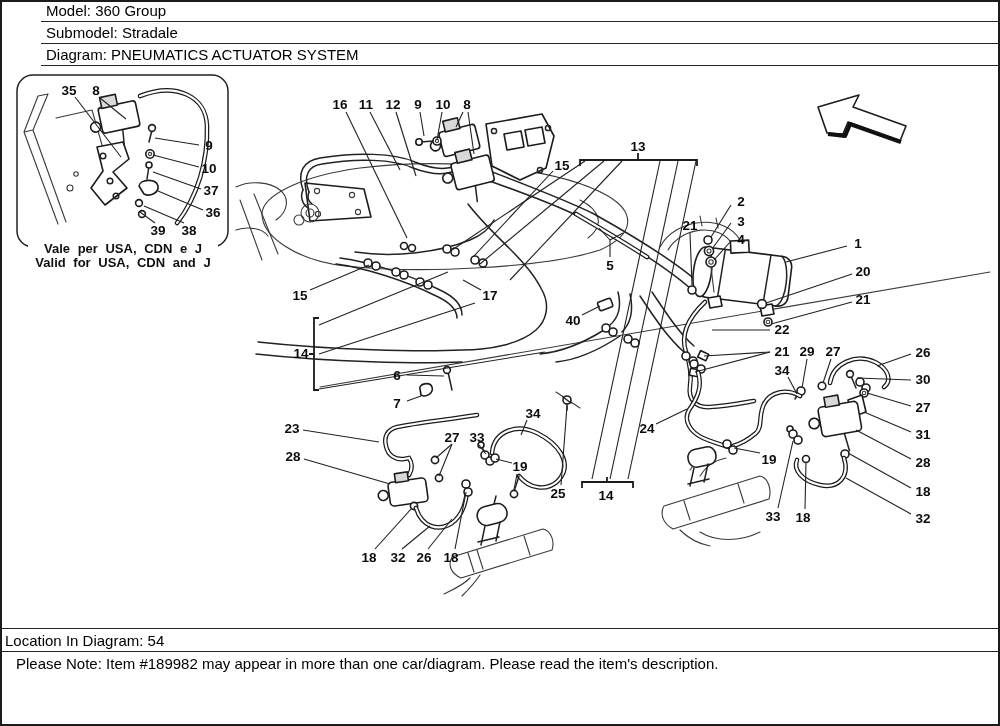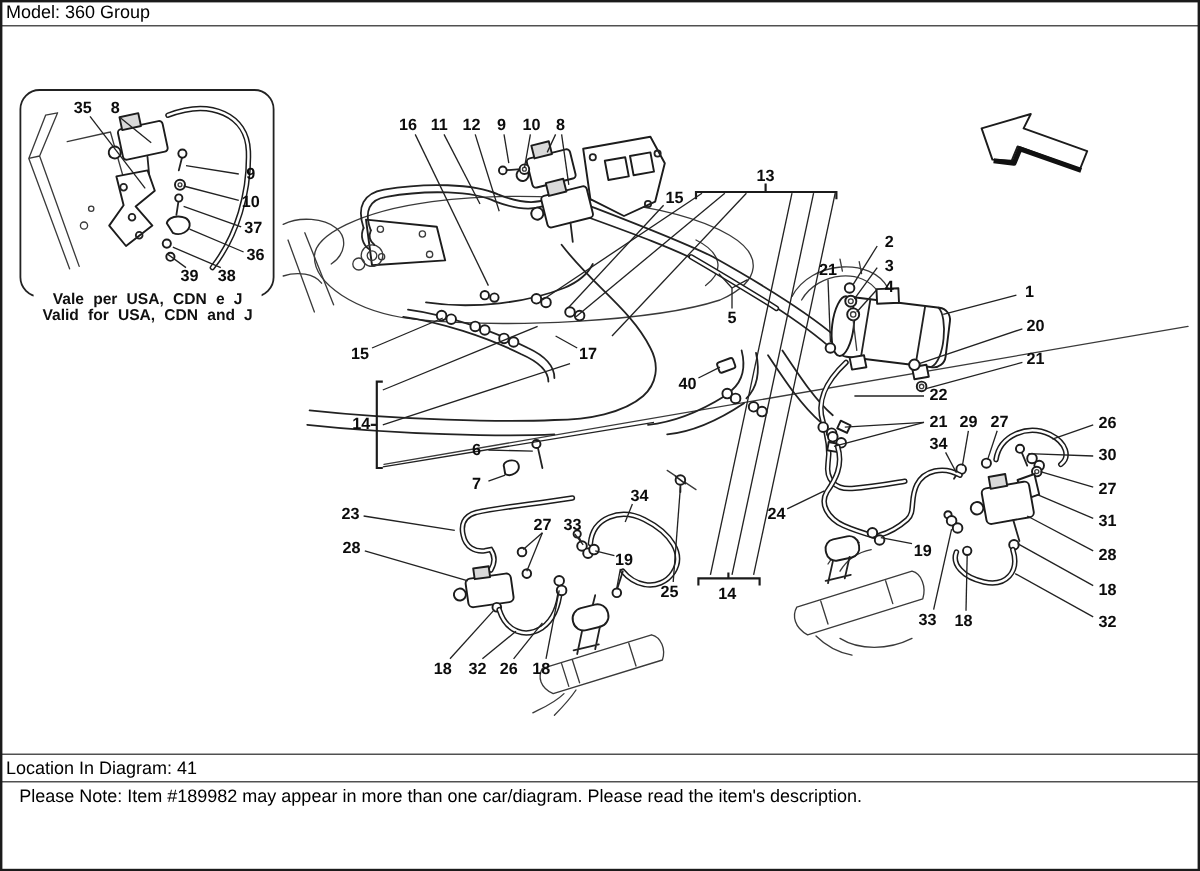--- a/index.html
+++ b/index.html
@@ -1,20 +1,20 @@
 <!DOCTYPE html>
 <html><head>
 <meta charset="utf-8">
 <style>
   html,body{margin:0;padding:0;background:#fff;}
   #page{position:relative;width:1000px;height:726px;background:#fff;overflow:hidden;
         font-family:"Liberation Sans",sans-serif;color:#000;}
   #page-border{position:absolute;left:0;top:0;right:0;bottom:0;border:2px solid #1b1b1b;pointer-events:none;z-index:30;}
   .hdr{position:absolute;left:0;right:0;top:0;z-index:20;background:#fff;}
-  .row{height:20px;line-height:20px;padding:1px 0 0 5px;font-size:15px;border-bottom:1.5px solid #262626;background:#fff;white-space:nowrap;}
+  .row{height:20px;line-height:20px;padding:1px 0 0 5px;font-size:15px;border-bottom:1.5px solid #262626;background:#fff;white-space:nowrap;margin-left:41px;}
   .ftr{position:absolute;left:0;right:0;top:628px;z-index:20;background:#fff;}
   .frow{height:21px;line-height:21px;padding:1px 0 0 5px;font-size:15px;border-top:1.5px solid #262626;background:#fff;white-space:nowrap;}
   .frow:last-child{height:50px;padding-left:16px;}
   svg{position:absolute;left:0;top:0;z-index:10;}
   .line{stroke:#222;stroke-width:1.5;fill:none;stroke-linecap:round;stroke-linejoin:round;}
   .thin{stroke:#3a3a3a;stroke-width:1.1;fill:none;stroke-linecap:round;stroke-linejoin:round;}
   .part{stroke:#1c1c1c;stroke-width:1.6;fill:#fff;stroke-linejoin:round;}
   .dark{fill:#d9d9d9;}
   .hose{stroke:#1c1c1c;stroke-width:4.6;fill:none;stroke-linecap:round;}
   .hose-core{stroke:#fff;stroke-width:2.1;fill:none;stroke-linecap:round;}
@@ -23,20 +23,22 @@
   .callout{font:bold 13.5px "Liberation Sans",sans-serif;fill:#0c0c0c;text-anchor:middle;}
   .caption{font:bold 13px "Liberation Sans",sans-serif;fill:#101010;text-anchor:middle;word-spacing:4px;}
 </style>
 </head>
 <body>
 
 <div id="page">
 
   <div class="hdr">
     <div class="row">Model: 360 Group</div>
+    <div class="row">Submodel: Stradale</div>
+    <div class="row">Diagram: PNEUMATICS ACTUATOR SYSTEM</div>
   </div>
 
   <svg width="1000" height="726" viewBox="0 0 1000 726">
 
     <g>
       <rect x="17" y="75" width="211" height="172" rx="16" class="line" stroke-width="2.4"></rect>
       <g>
         <path class="thin" d="M38,96 L24,132 L58,224 M48,94 L33,130 L66,222 M24,132 L33,130 M38,96 L48,94 M56,118 L92,110 M92,110 L116,194"></path>
         <circle cx="70" cy="188" r="3" class="thin"></circle>
           <circle cx="76" cy="174" r="2.2" class="thin"></circle>
@@ -512,18 +514,18 @@
           <text x="424" y="557" dy="4.5" class="callout">26</text>
         </g>
         <g>
           <line x1="455" y1="549" x2="466" y2="492" class="leader"></line>
           <text x="451" y="557" dy="4.5" class="callout">18</text>
         </g>
       </g>
   </svg>
 
   <div class="ftr">
-    <div class="frow">Location In Diagram: 41</div>
+    <div class="frow">Location In Diagram: 54</div>
     <div class="frow">Please Note: Item #189982 may appear in more than one car/diagram. Please read the item's description.</div>
   </div>
 
   <div id="page-border"></div>
 </div>
 
 </body></html>

